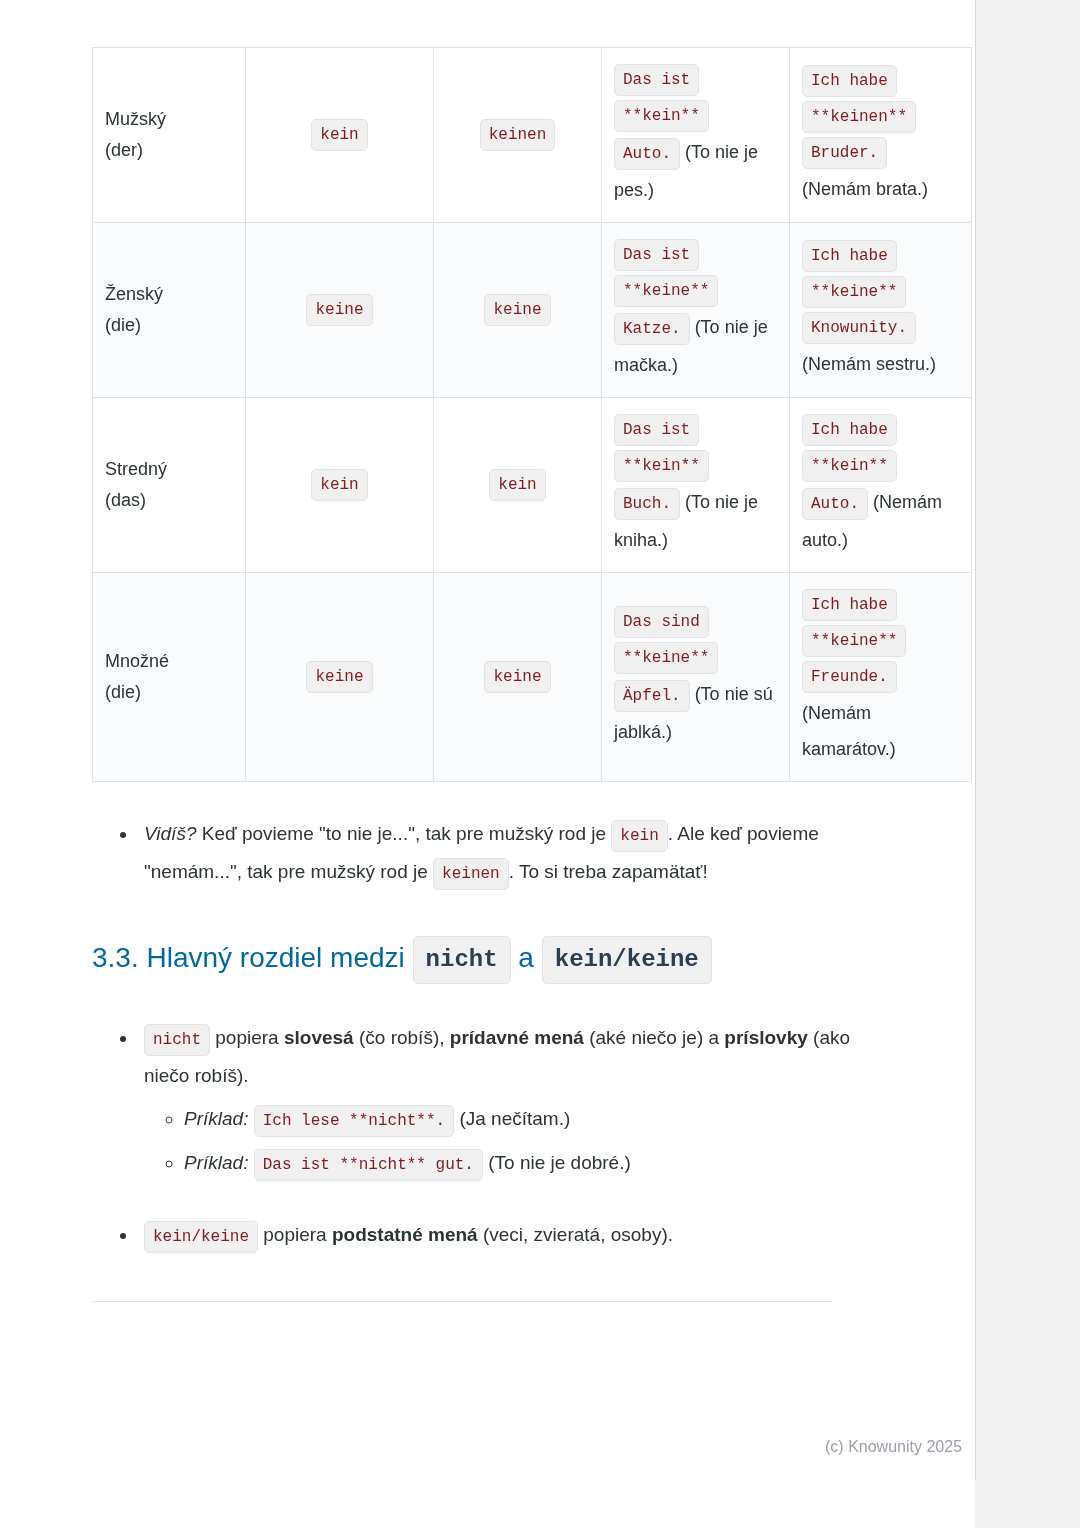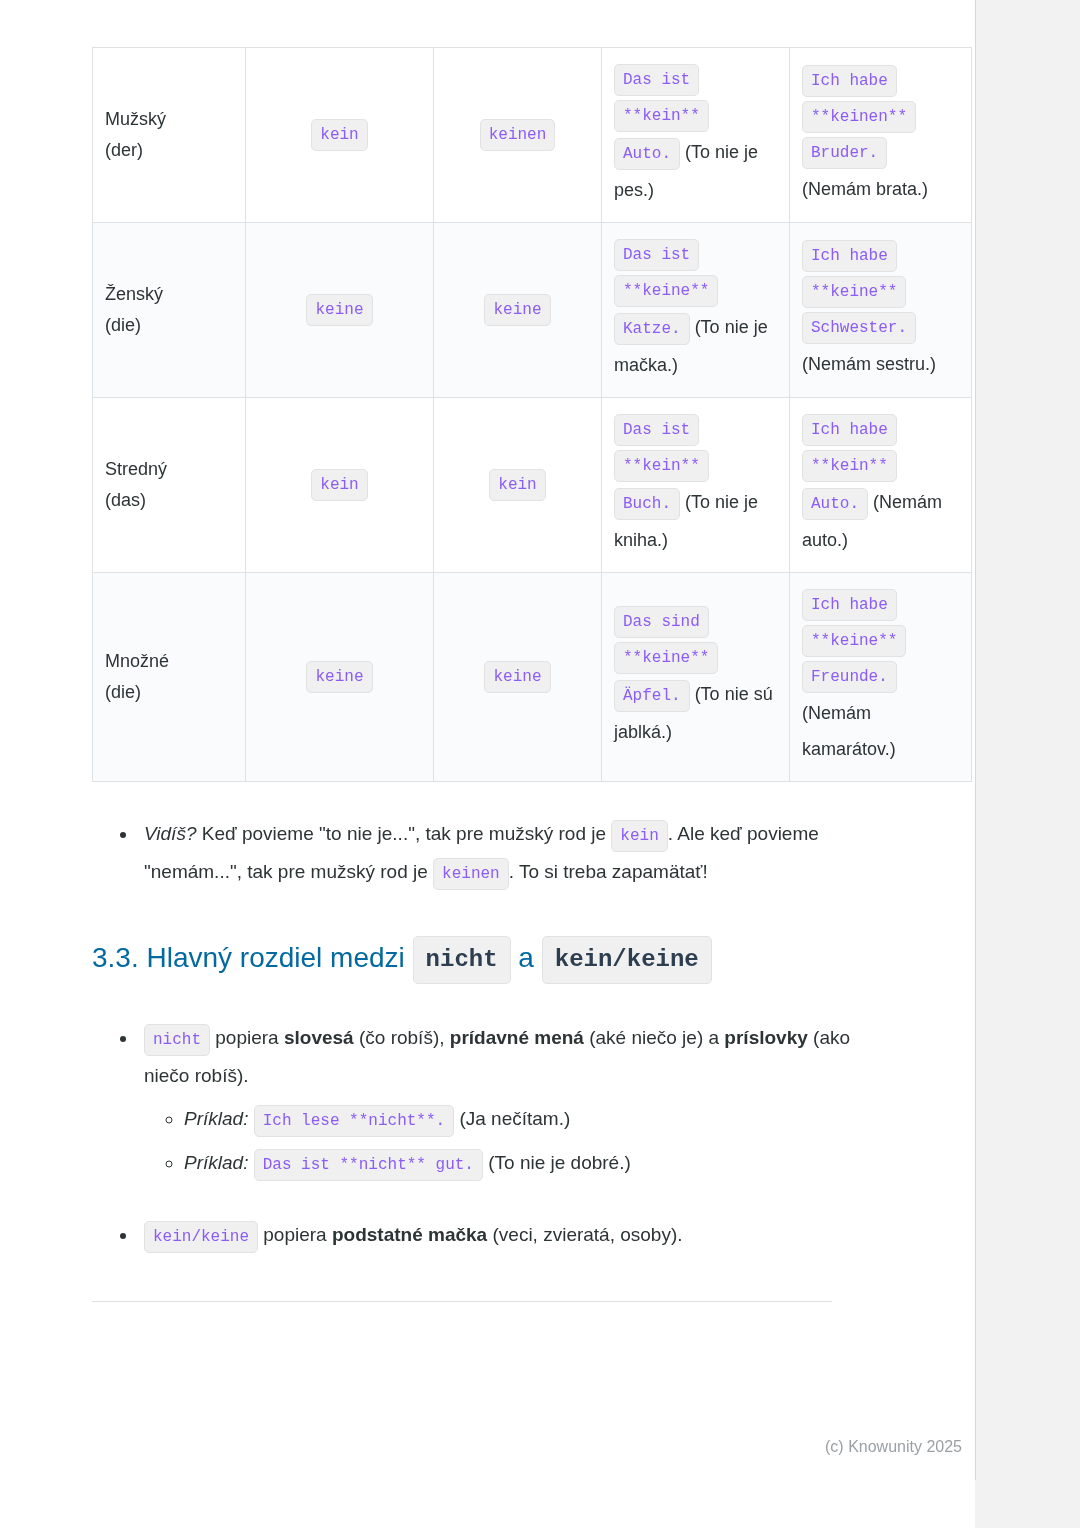--- a/index.html
+++ b/index.html
@@ -65,21 +65,21 @@
   td.c-ex1    { width: 163px; }
   td.c-ex2    { width: 157px; }
 
   code, .code {
     font-family: "Liberation Mono", monospace;
     background: #f0f0f0;
     border: 1px solid #e2e2e2;
     border-radius: 5px;
     padding: 3px 8px;
     font-size: 16px;
-    color: #8b5cf6;
+    color: #7f1d1d;
     white-space: nowrap;
     display: inline-block;
     line-height: 1.5;
     margin: 2px 0;
   }
   .cell-text {
     font-size: 18px;
     line-height: 2.0;
   }
 
@@ -190,21 +190,21 @@
           </td>
           <td class="c-ex1">
             <span class="code">Das ist</span>
             <span class="code">**keine**</span>
             <span class="code">Katze.</span>
             <span class="cell-text">(To nie je mačka.)</span>
           </td>
           <td class="c-ex2">
             <span class="code">Ich habe</span>
             <span class="code">**keine**</span>
-            <span class="code">Schwester.</span>
+            <span class="code">Knowunity.</span>
             <span class="cell-text">(Nemám sestru.)</span>
           </td>
         </tr>
 
         <tr>
           <td class="c-gender">
             <div>Stredný</div>
             <div>(das)</div>
           </td>
           <td class="c-nicht">
@@ -277,21 +277,21 @@
             <em>Príklad:</em>
             <span class="code">Das ist **nicht** gut.</span>
             <span>(To nie je dobré.)</span>
           </li>
         </ul>
       </li>
     </ul>
 
     <ul class="lvl1">
       <li>
-        <span class="code">kein/keine</span><span> popiera </span><strong>podstatné mačka</strong><span> (veci, zvieratá, osoby).</span>
+        <span class="code">kein/keine</span><span> popiera </span><strong>podstatné mená</strong><span> (veci, zvieratá, osoby).</span>
       </li>
     </ul>
 
     <hr class="foot">
   </div>
 
   <div class="copyright">(c) Knowunity 2025</div>
 </div>
 
 </body></html>

